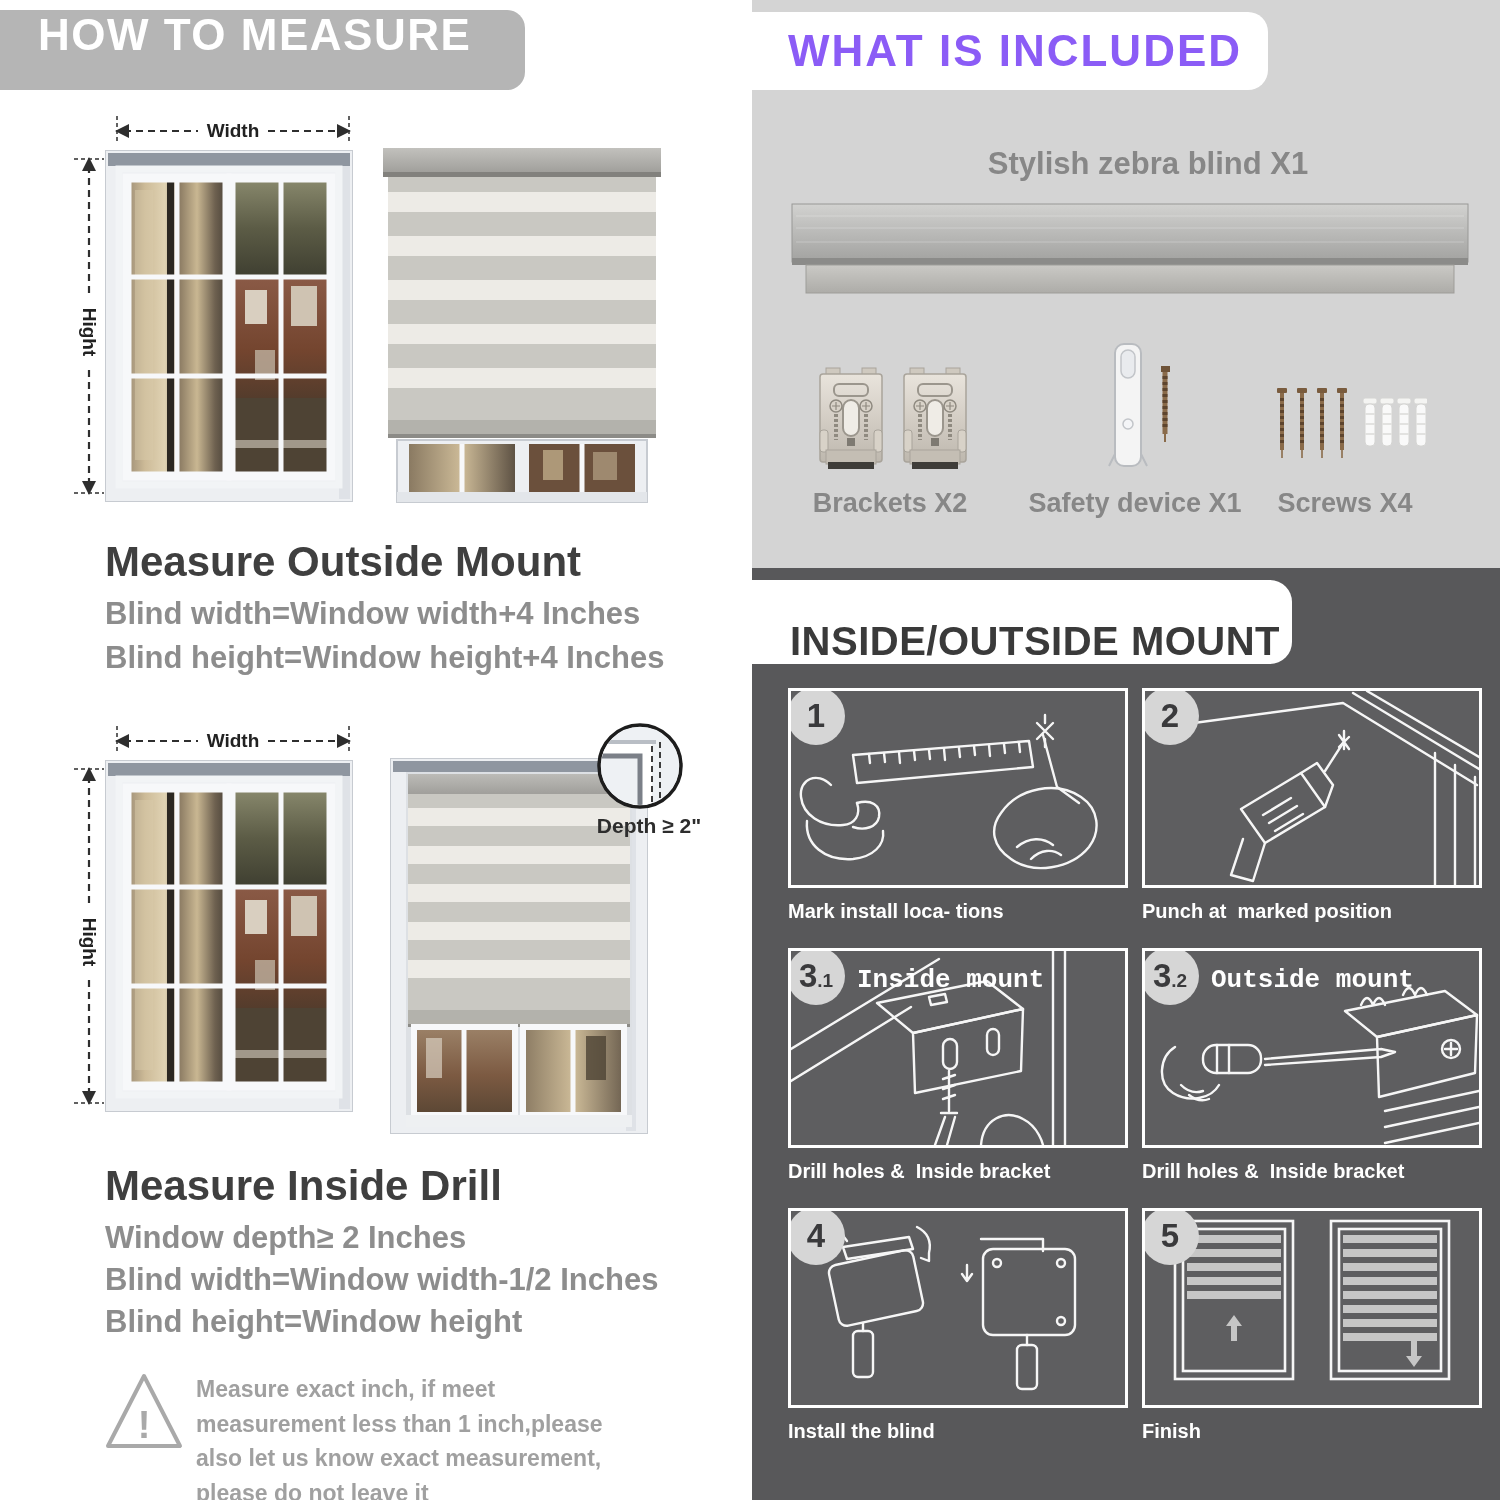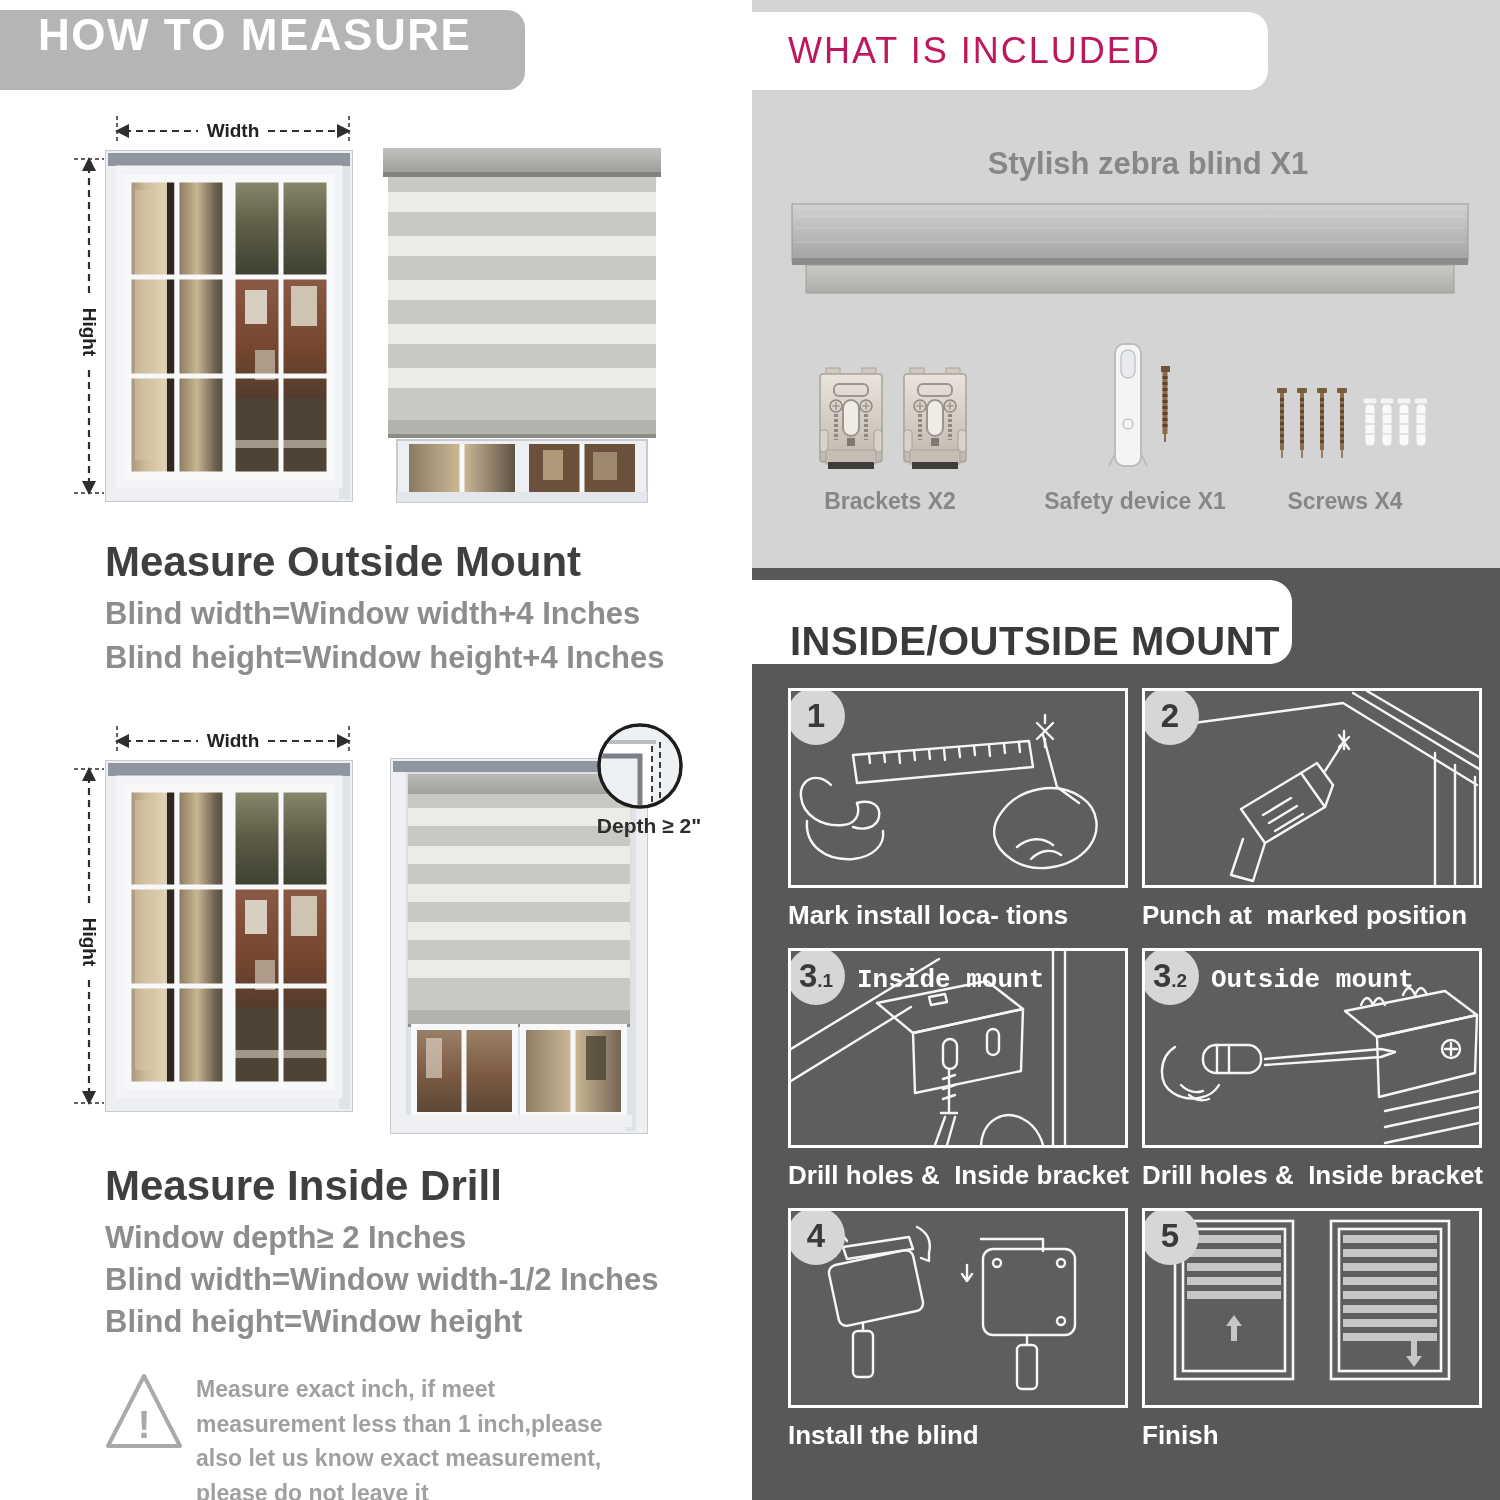--- a/index.html
+++ b/index.html
@@ -15,36 +15,36 @@
 
   .h-measure{font-size:42px;font-weight:700;color:#3f3f3f;white-space:nowrap;}
   .formula{font-size:31px;font-weight:700;color:#8d8d8d;white-space:nowrap;text-align:center;}
   .depth-label{font-size:21px;font-weight:700;color:#2d2d2d;text-align:center;white-space:nowrap;}
   .warn-text{font-size:23px;font-weight:700;color:#a0a0a0;line-height:1.5;width:455px;}
 
   
   .light-panel{left:752px;top:0;width:748px;height:568px;background:#d4d4d4;}
   .tab-included{left:752px;top:12px;width:516px;height:78px;background:#ffffff;
                 border-radius:0 20px 20px 0;display:flex;align-items:center;}
-  .tab-included span{color:#be185d;font-size:36px;font-weight:400;letter-spacing:2px;padding-left:36px;white-space:nowrap;}
+  .tab-included span{color:#8b5cf6;font-size:44px;font-weight:700;letter-spacing:2px;padding-left:36px;white-space:nowrap;}
   .blind-title{left:752px;top:146px;width:748px;text-align:center;font-size:31px;font-weight:700;color:#878787;padding-left:22px;}
-  .item-label{font-size:23px;font-weight:700;color:#878787;text-align:center;white-space:nowrap;}
+  .item-label{font-size:27px;font-weight:700;color:#878787;text-align:center;white-space:nowrap;}
 
   .dark-panel{left:752px;top:568px;width:748px;height:932px;background:#58585a;}
   .tab-mount{left:752px;top:580px;width:540px;height:84px;background:#ffffff;
              border-radius:0 22px 22px 0;display:flex;align-items:flex-end;}
   .tab-mount span{color:#3a3a3a;font-size:40px;font-weight:700;letter-spacing:.5px;padding-left:38px;white-space:nowrap;}
 
   .step-box{width:340px;height:200px;background:#5e5e60;border:3px solid #ffffff;box-sizing:border-box;overflow:hidden;position:absolute;}
   .badge{position:absolute;left:-4px;top:-4px;width:58px;height:58px;border-radius:50%;
          background:#d6d6d6;color:#3a3a3c;display:flex;align-items:center;justify-content:center;
          font-size:33px;font-weight:700;}
   .badge .sub{font-size:19px;margin-top:10px;font-weight:700;}
   .step-title{position:absolute;left:66px;top:14px;color:#ffffff;font-size:26px;font-weight:700;white-space:nowrap;font-family:Liberation Mono, monospace;}
-  .step-caption{position:absolute;width:345px;color:#ffffff;font-size:26px;font-weight:700;white-space:pre-wrap;}
+  .step-caption{position:absolute;width:345px;color:#ffffff;font-size:20px;font-weight:700;white-space:pre-wrap;}
 </style>
 </head>
 <body>
 
 <div id="canvas">
 
   <div class="abs tab-how">
     <span>HOW TO MEASURE</span>
   </div>
 

